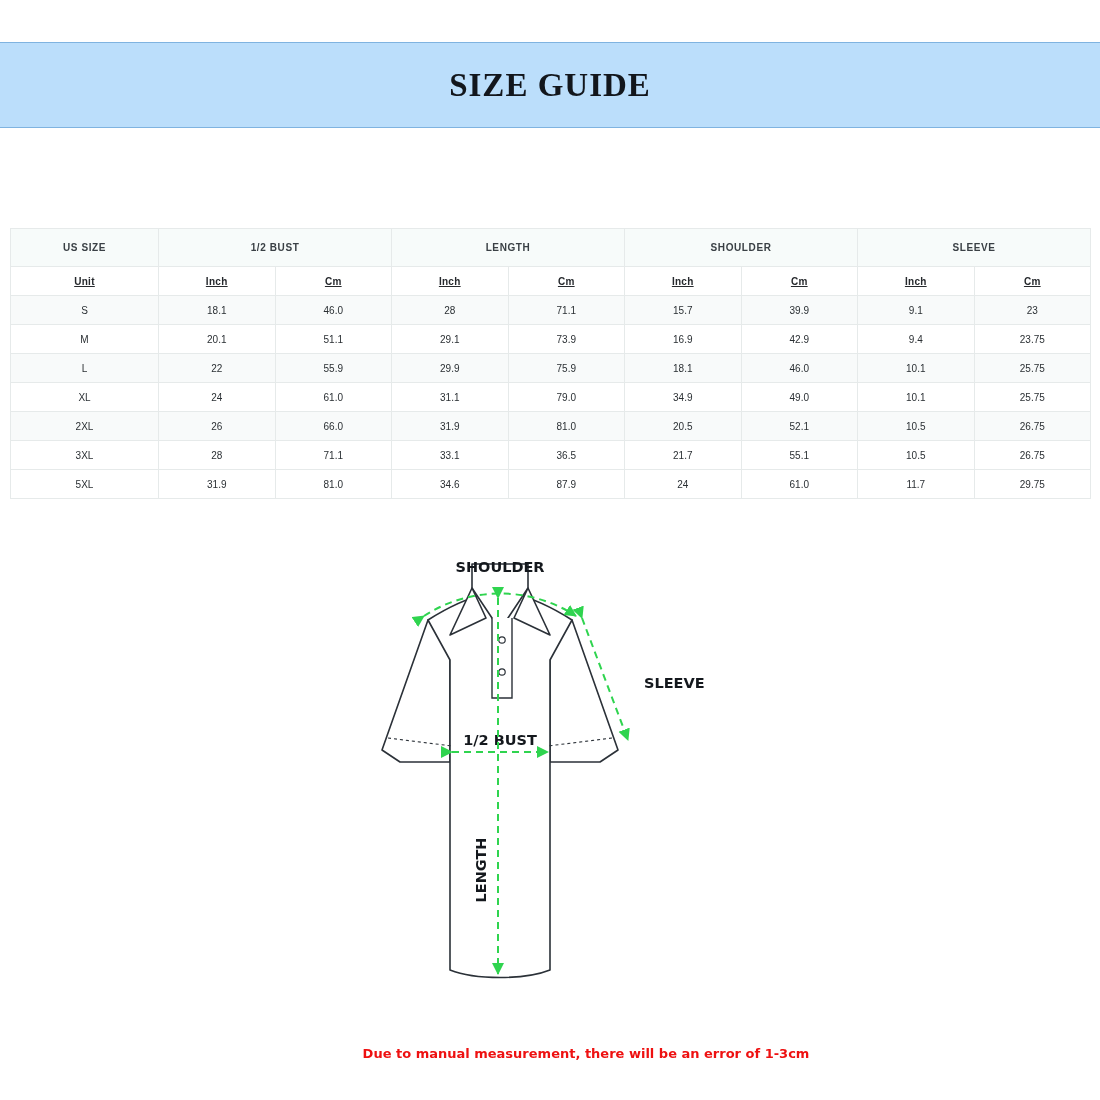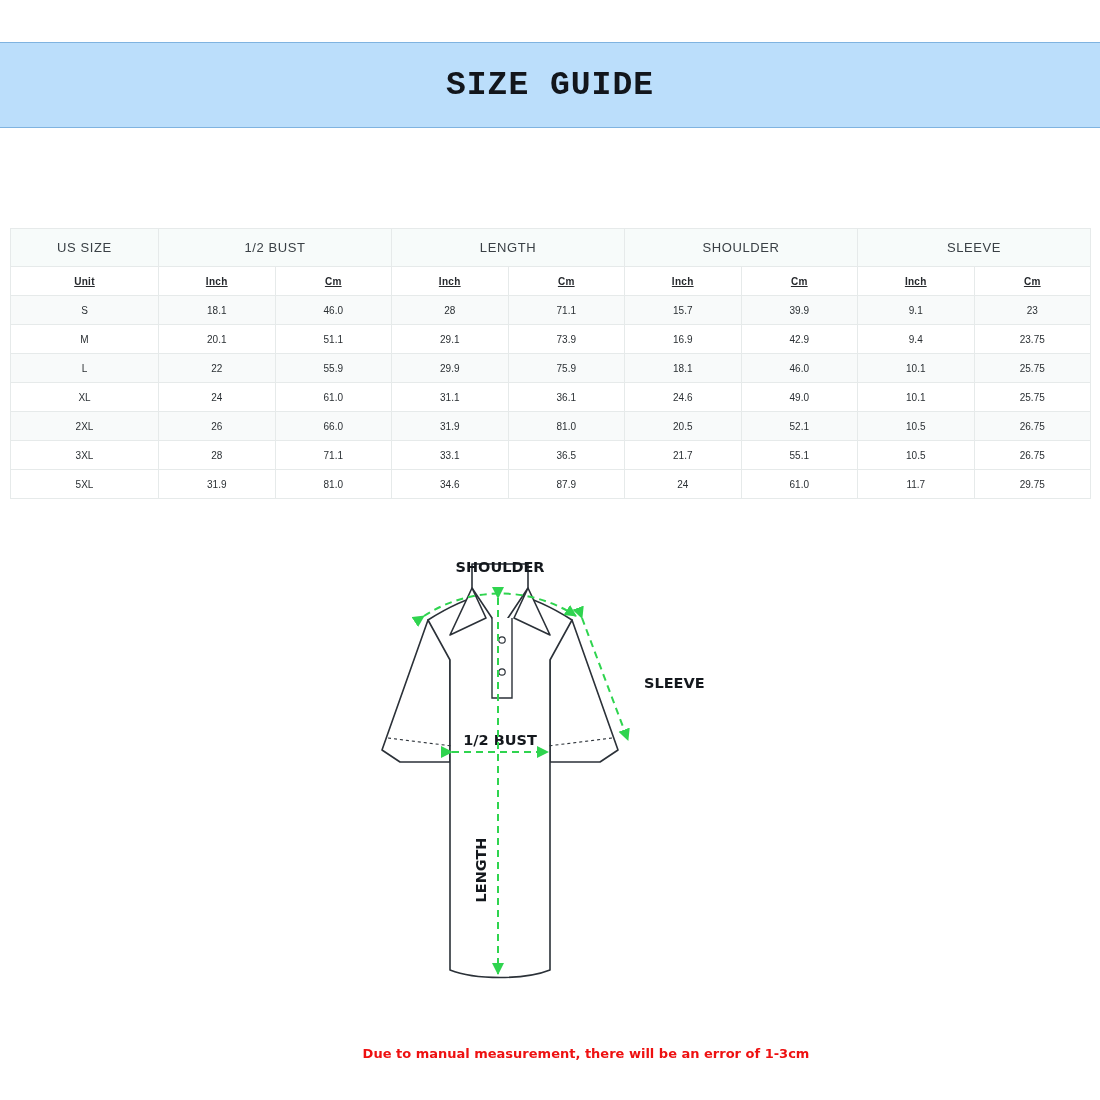--- a/index.html
+++ b/index.html
@@ -29,21 +29,21 @@
     border-bottom: 1px solid #7fb3e0;
     display: flex;
     align-items: center;
     justify-content: center;
   }
   .banner-title {
     font-size: 33px;
     font-weight: bold;
     letter-spacing: 1px;
     color: #12161c;
-    font-family: Liberation Mono, monospace;
+    font-family: Liberation Serif, serif;
   }
 
   
   .table-wrap {
     position: absolute;
     left: 10px;
     top: 228px;
     width: 1080px;
   }
   table.size-table {
@@ -56,22 +56,22 @@
 
   table.size-table th,
   table.size-table td {
     border: 1px solid #e6eaea;
     text-align: center;
     color: #2a2f33;
   }
   thead tr.group-row th {
     height: 38px;
     background: #f7fbfa;
-    font-size: 13px;
-    font-weight: normal;
+    font-size: 10px;
+    font-weight: bold;
     letter-spacing: 0.6px;
     color: #3a4045;
   }
   thead tr.unit-row th {
     height: 29px;
     background: #ffffff;
     font-size: 10px;
     font-weight: bold;
     letter-spacing: 0.3px;
     color: #26292d;
@@ -186,22 +186,22 @@
           <td>18.1</td>
           <td>46.0</td>
           <td>10.1</td>
           <td>25.75</td>
         </tr>
         <tr>
           <td class="sz">XL</td>
           <td>24</td>
           <td>61.0</td>
           <td>31.1</td>
-          <td>36.1</td>
-          <td>24.6</td>
+          <td>79.0</td>
+          <td>34.9</td>
           <td>49.0</td>
           <td>10.1</td>
           <td>25.75</td>
         </tr>
         <tr class="alt">
           <td class="sz">2XL</td>
           <td>26</td>
           <td>66.0</td>
           <td>31.9</td>
           <td>81.0</td>

